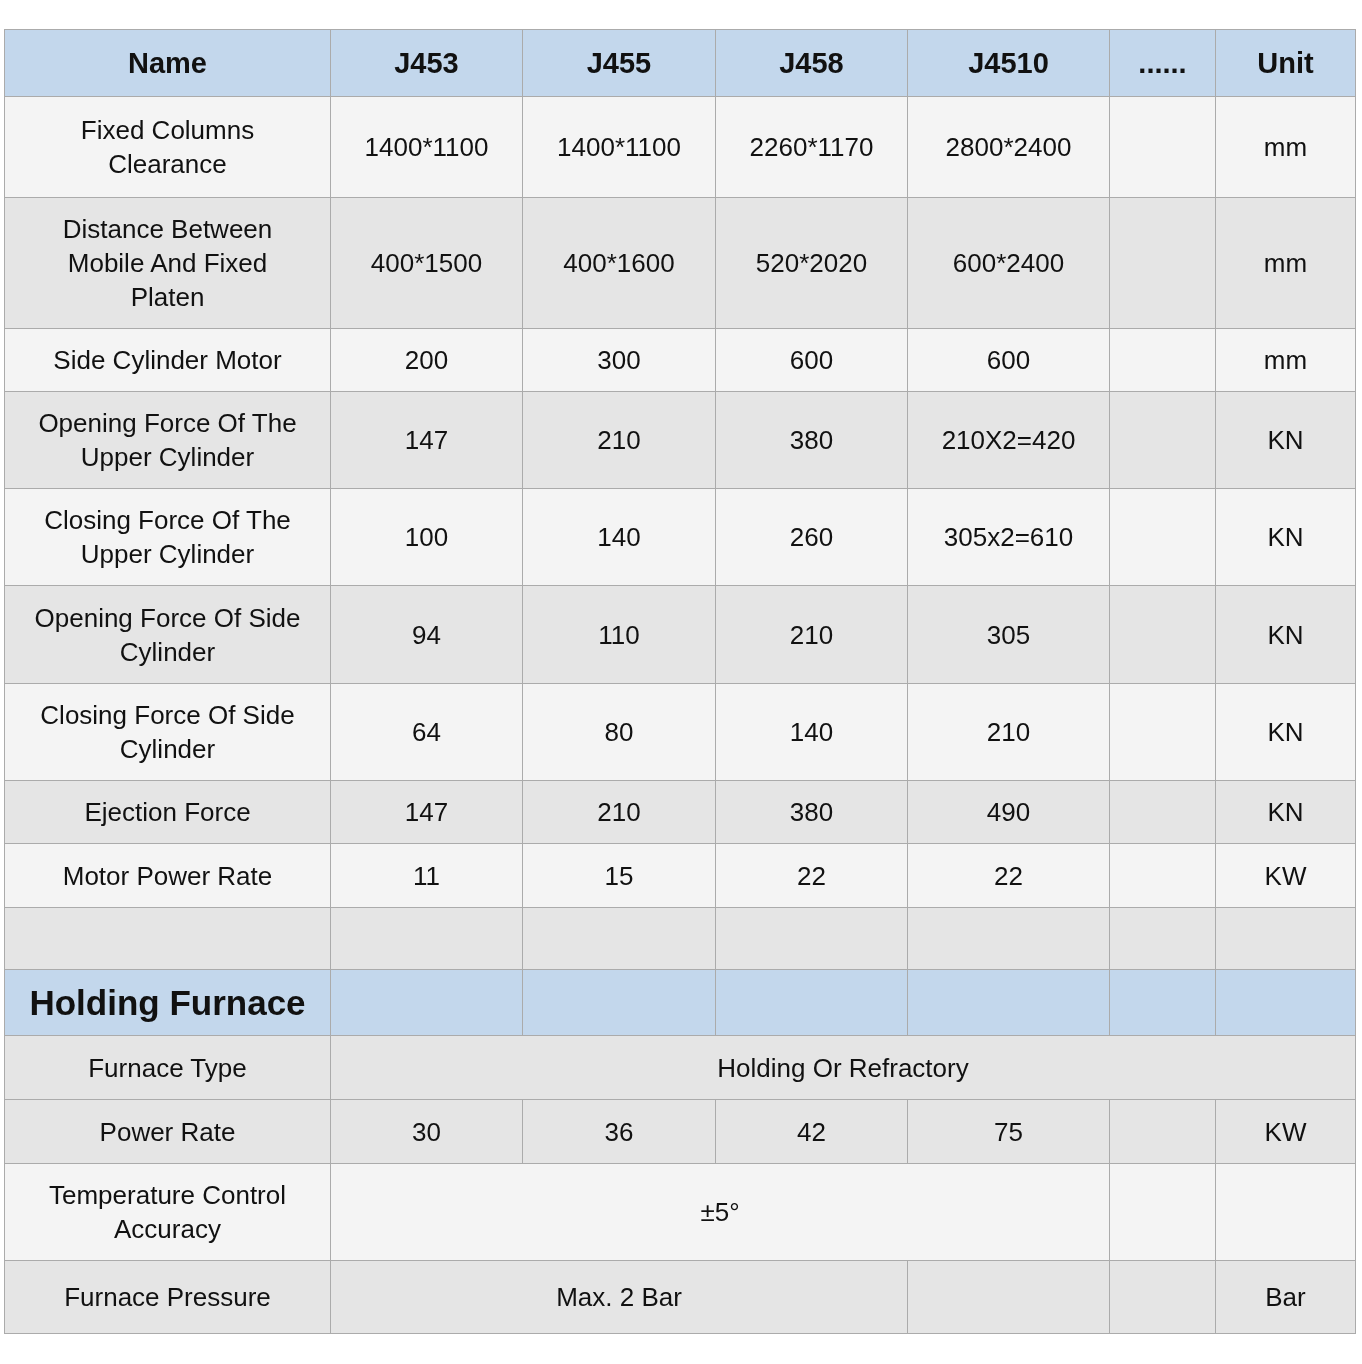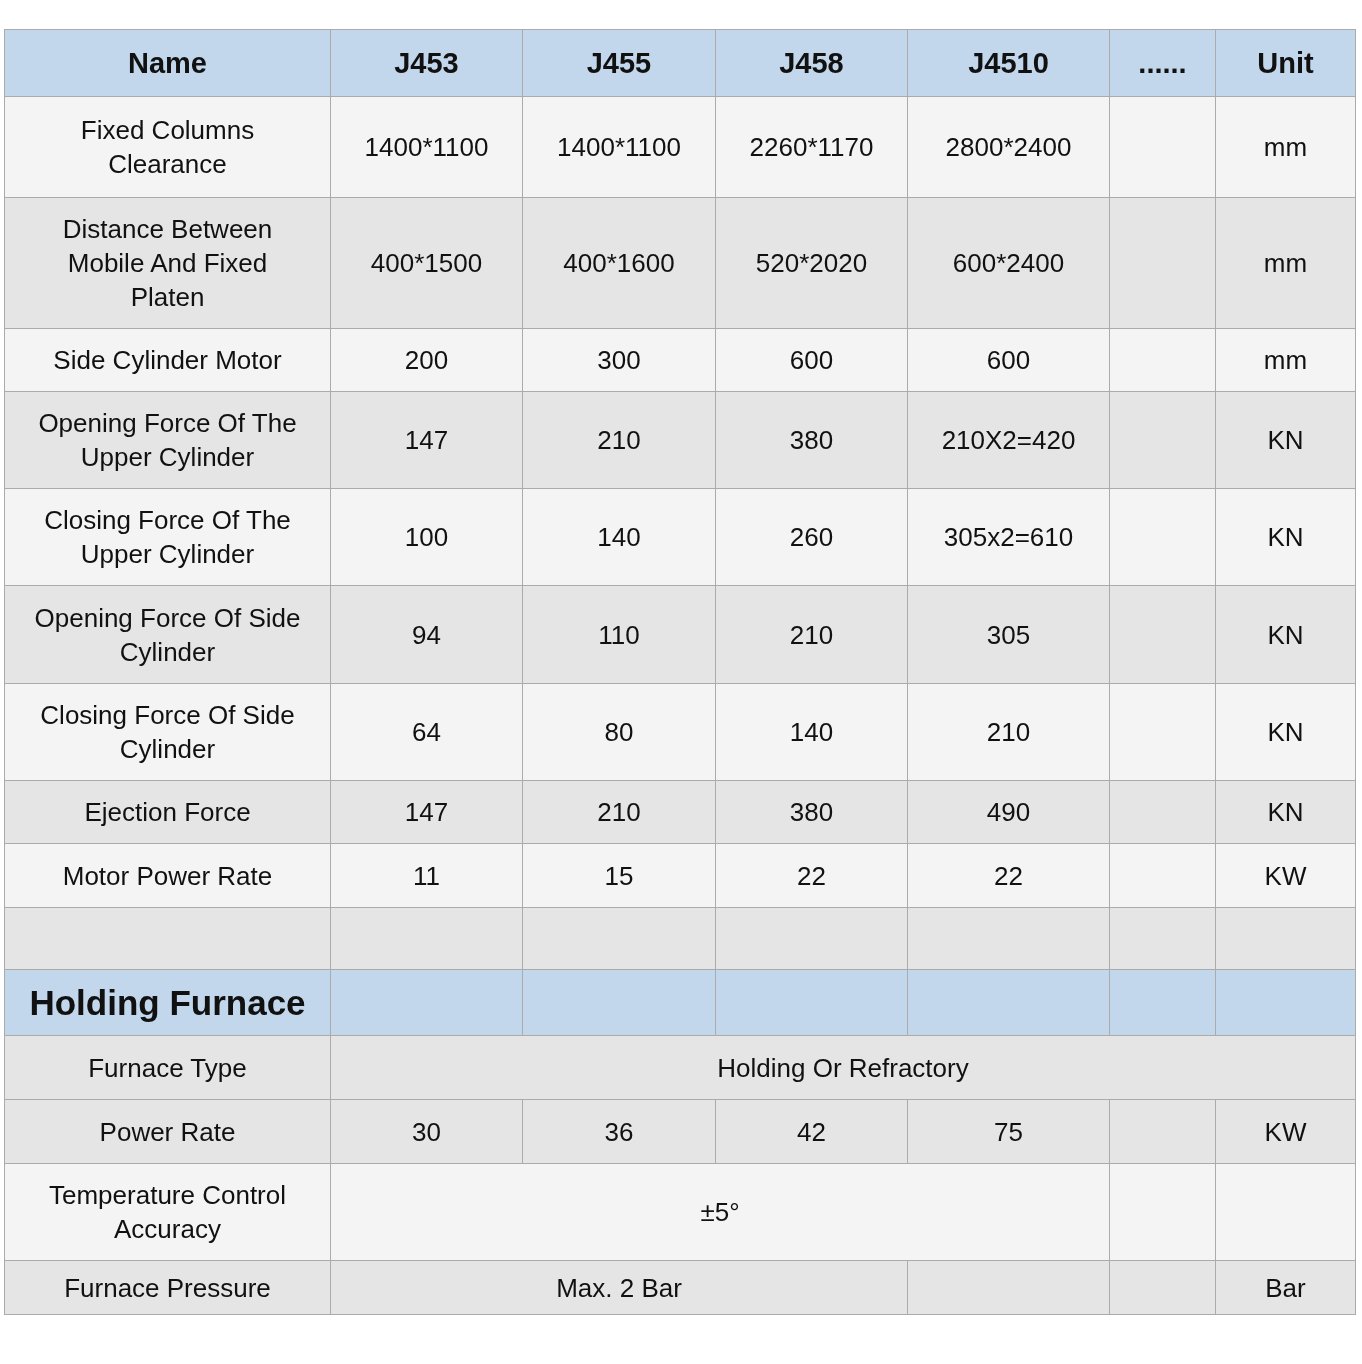--- a/index.html
+++ b/index.html
@@ -161,21 +161,21 @@
     <td>75</td>
     <td></td>
     <td>KW</td>
   </tr>
   <tr class="g" style="height:97px">
     <td>Temperature Control Accuracy</td>
     <td colspan="4">±5°</td>
     <td></td>
     <td></td>
   </tr>
-  <tr class="w" style="height:54px">
+  <tr class="w" style="height:73px">
     <td>Furnace Pressure</td>
     <td colspan="3">Max. 2 Bar</td>
     <td></td>
     <td></td>
     <td>Bar</td>
   </tr>
 </tbody>
   </table>
 
 </body></html>

